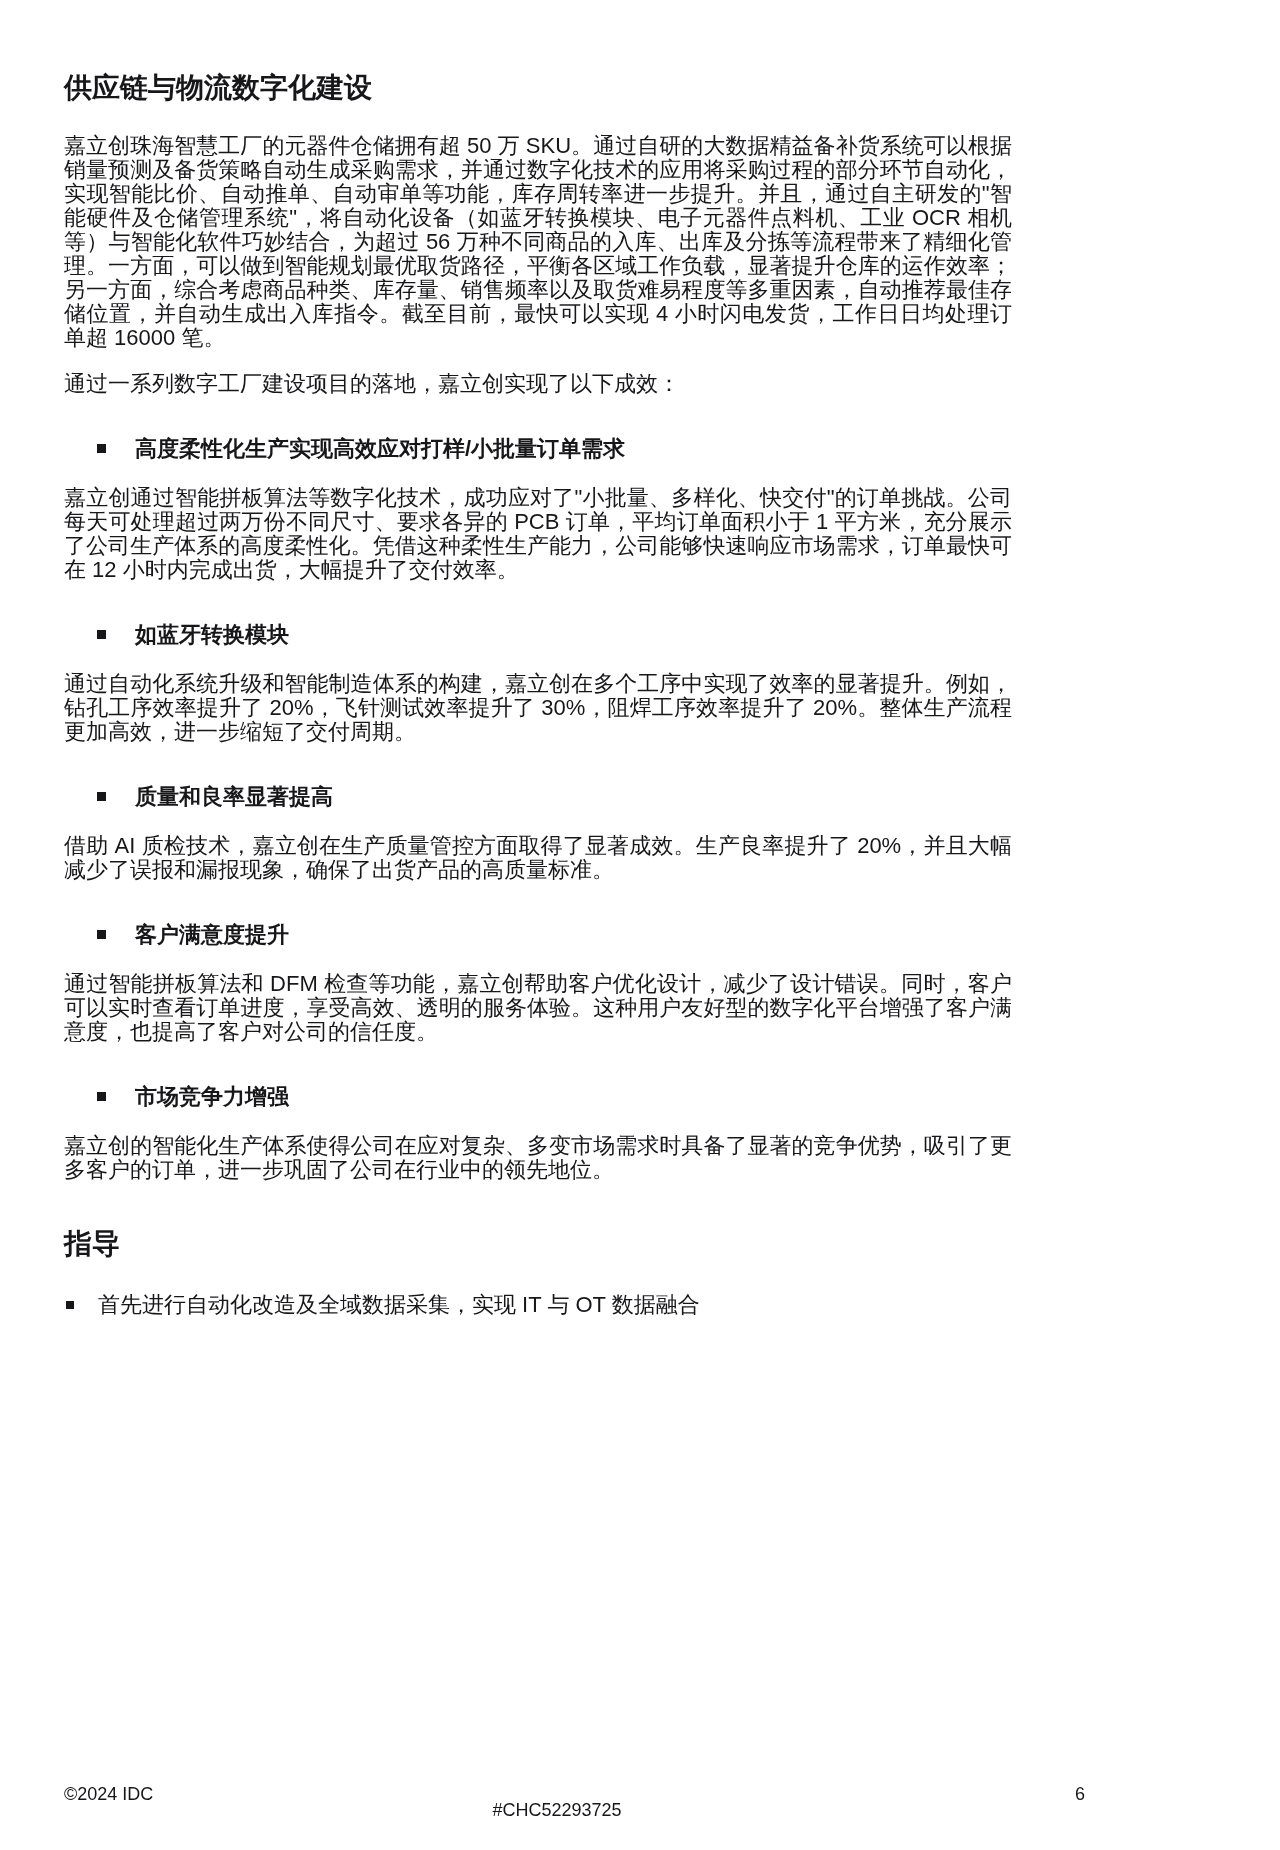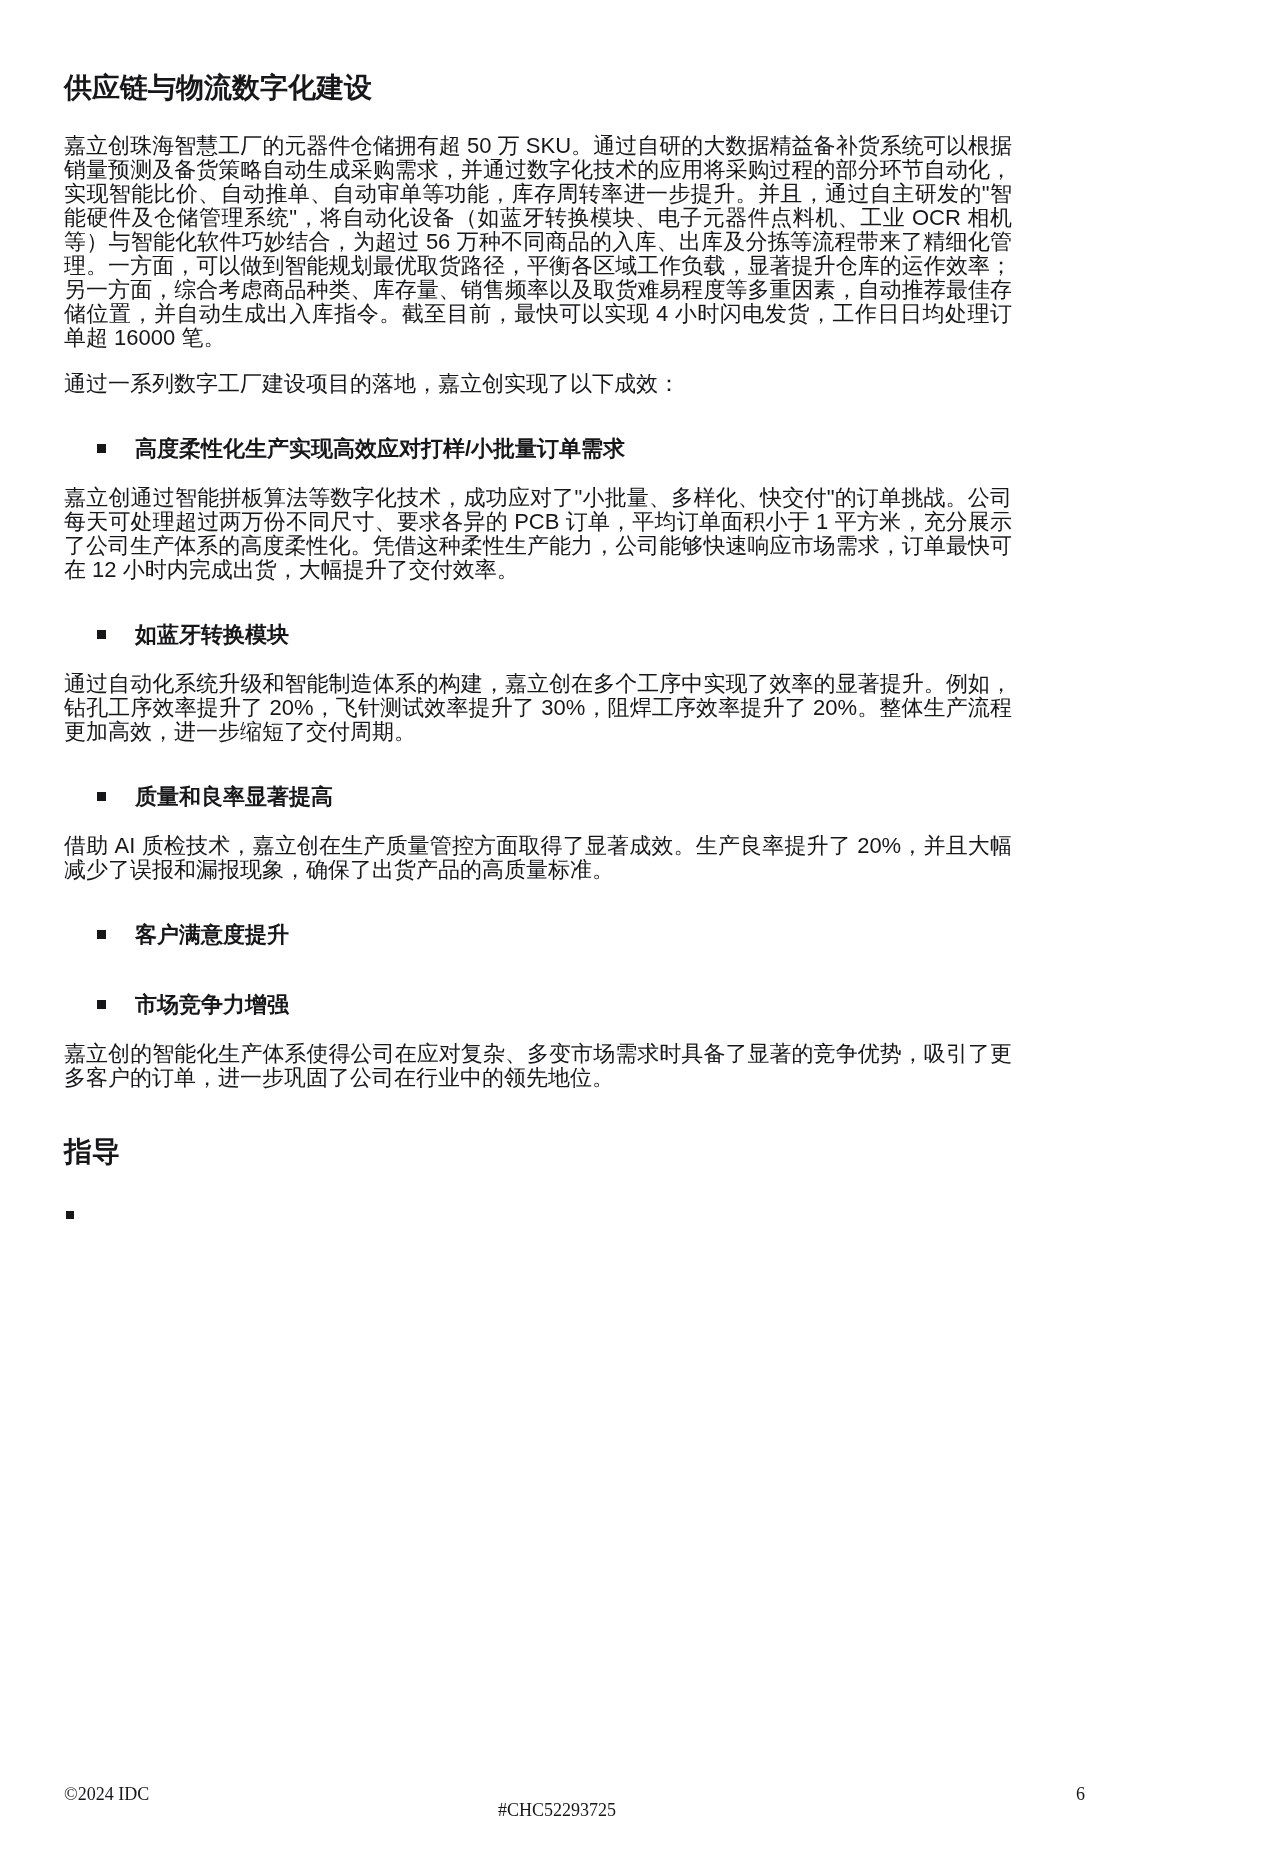--- a/index.html
+++ b/index.html
@@ -68,21 +68,20 @@
     background: #17171a;
   }
   footer.page-footer {
     position: absolute;
     top: 1782px;
     left: 0;
     width: 1151px;
     height: 30px;
     font-size: 18px;
     line-height: 24px;
-    font-family: Liberation Serif, serif;
   }
   footer.page-footer .left { position: absolute; left: 64px; top: 0; }
   footer.page-footer .center {
     position: absolute;
     left: 557px;
     top: 16px;
     transform: translateX(-50%);
     white-space: nowrap;
   }
   footer.page-footer .right { position: absolute; right: 66px; top: 0; }
@@ -120,35 +119,37 @@
       <span>质量和良率显著提高</span>
     </h3>
     <p class="body">借助 AI 质检技术，嘉立创在生产质量管控方面取得了显著成效。生产良率提升了 20%，并且大幅减少了误报和漏报现象，确保了出货产品的高质量标准。</p>
   </section>
 
   <section class="result">
     <h3>
       <span class="sq"></span>
       <span>客户满意度提升</span>
     </h3>
+    <p class="body">通过智能拼板算法和 DFM 检查等功能，嘉立创帮助客户优化设计，减少了设计错误。同时，客户可以实时查看订单进度，享受高效、透明的服务体验。这种用户友好型的数字化平台增强了客户满意度，也提高了客户对公司的信任度。</p>
   </section>
 
   <section class="result">
     <h3>
       <span class="sq"></span>
       <span>市场竞争力增强</span>
     </h3>
     <p class="body">嘉立创的智能化生产体系使得公司在应对复杂、多变市场需求时具备了显著的竞争优势，吸引了更多客户的订单，进一步巩固了公司在行业中的领先地位。</p>
   </section>
 
   <h1 class="sec-heading guidance-heading">指导</h1>
 
   <ul class="guidance">
     <li>
       <span class="sq"></span>
+      <span>首先进行自动化改造及全域数据采集，实现 IT 与 OT 数据融合</span>
     </li>
   </ul>
 
 </main>
 
 <footer class="page-footer">
   <span class="left">©2024 IDC</span>
   <span class="center">#CHC52293725</span>
   <span class="right">6</span>
 </footer>

